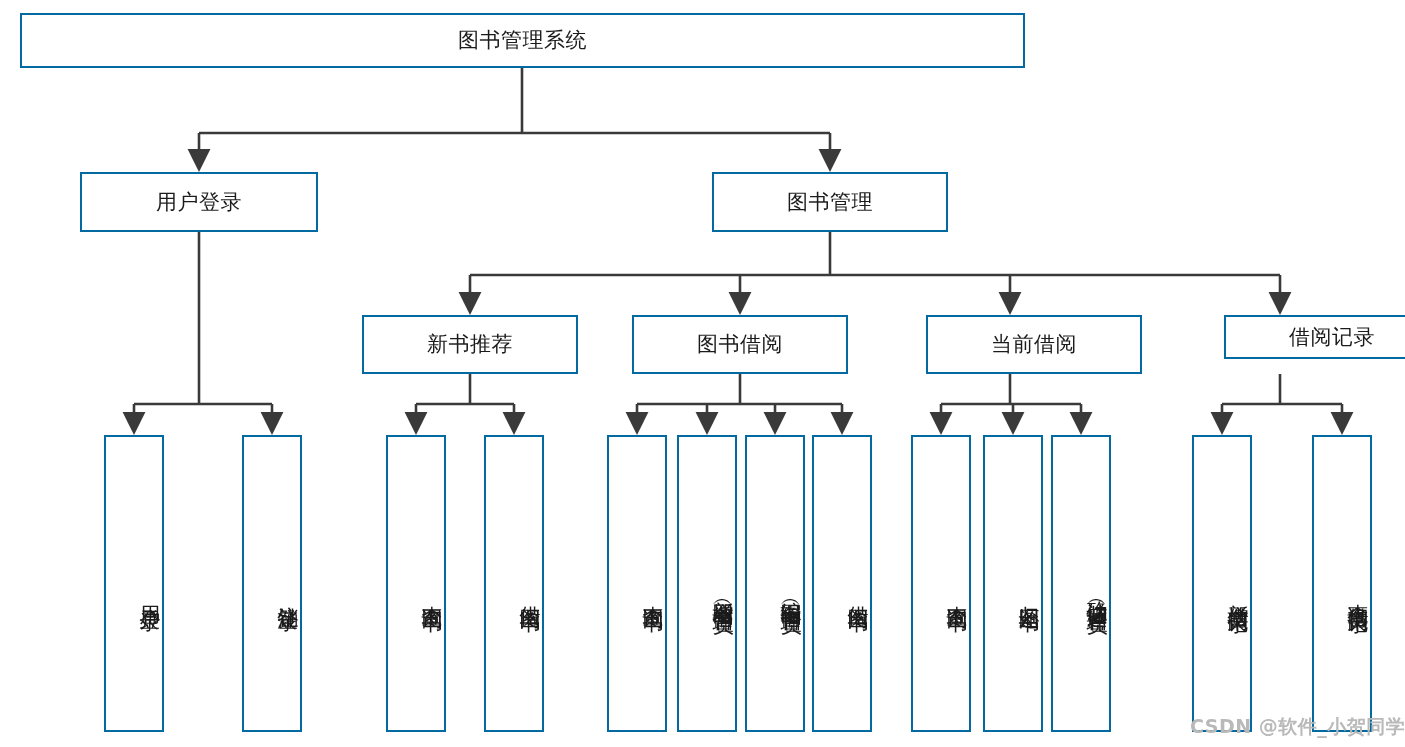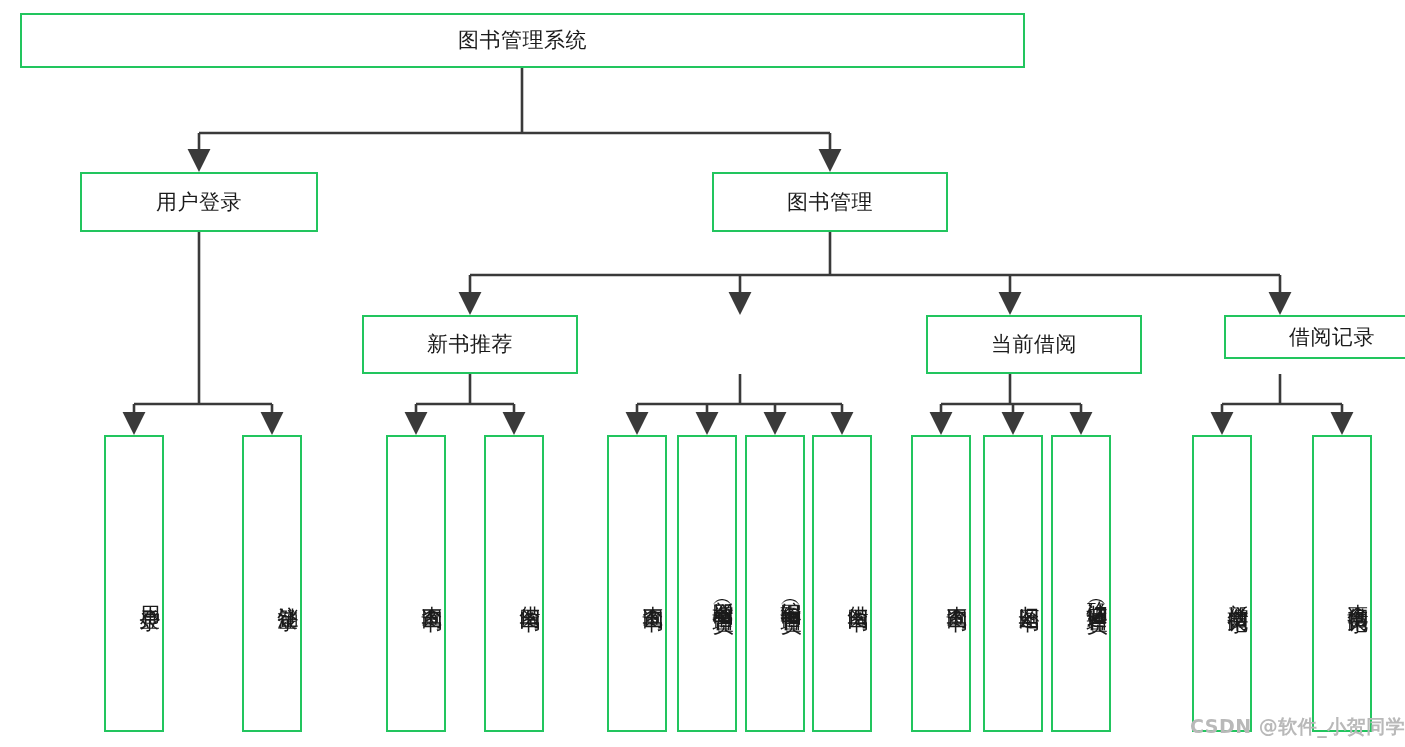--- a/index.html
+++ b/index.html
@@ -22,21 +22,21 @@
     left: 0;
     top: 0;
     width: 1405px;
     height: 747px;
     pointer-events: none;
   }
   .node {
     position: absolute;
     box-sizing: border-box;
     background: #ffffff;
-    border: 2px solid #22c55e;
+    border: 2px solid #0369a1;
     display: flex;
     align-items: center;
     justify-content: center;
     color: #1b1b1b;
     line-height: 1.18;
     text-align: center;
   }
   .node.h {
     font-size: 21px;
     letter-spacing: 0.5px;
@@ -127,20 +127,23 @@
   <div class="node h" style="left:80px; top:172px; width:238px; height:60px;">
     <span>用户登录</span>
   </div>
   <div class="node h" style="left:362px; top:315px; width:216px; height:59px;">
     <span>新书推荐</span>
   </div>
 
   <div class="node h" style="left:712px; top:172px; width:236px; height:60px;">
     <span>图书管理</span>
   </div>
+  <div class="node h" style="left:632px; top:315px; width:216px; height:59px;">
+    <span>图书借阅</span>
+  </div>
   <div class="node h" style="left:902px; top:315px; width:216px; height:59px;margin-left:24px;">
     <span>当前借阅</span>
   </div>
   <div class="node h" style="left:1224px; top:315px; width:216px; height:44px;">
     <span>借阅记录</span>
   </div>
 
   <div class="node v" style="left:104px; top:435px; width:60px; height:297px;">
     <span class="vtext">用户登录</span>
   </div>

